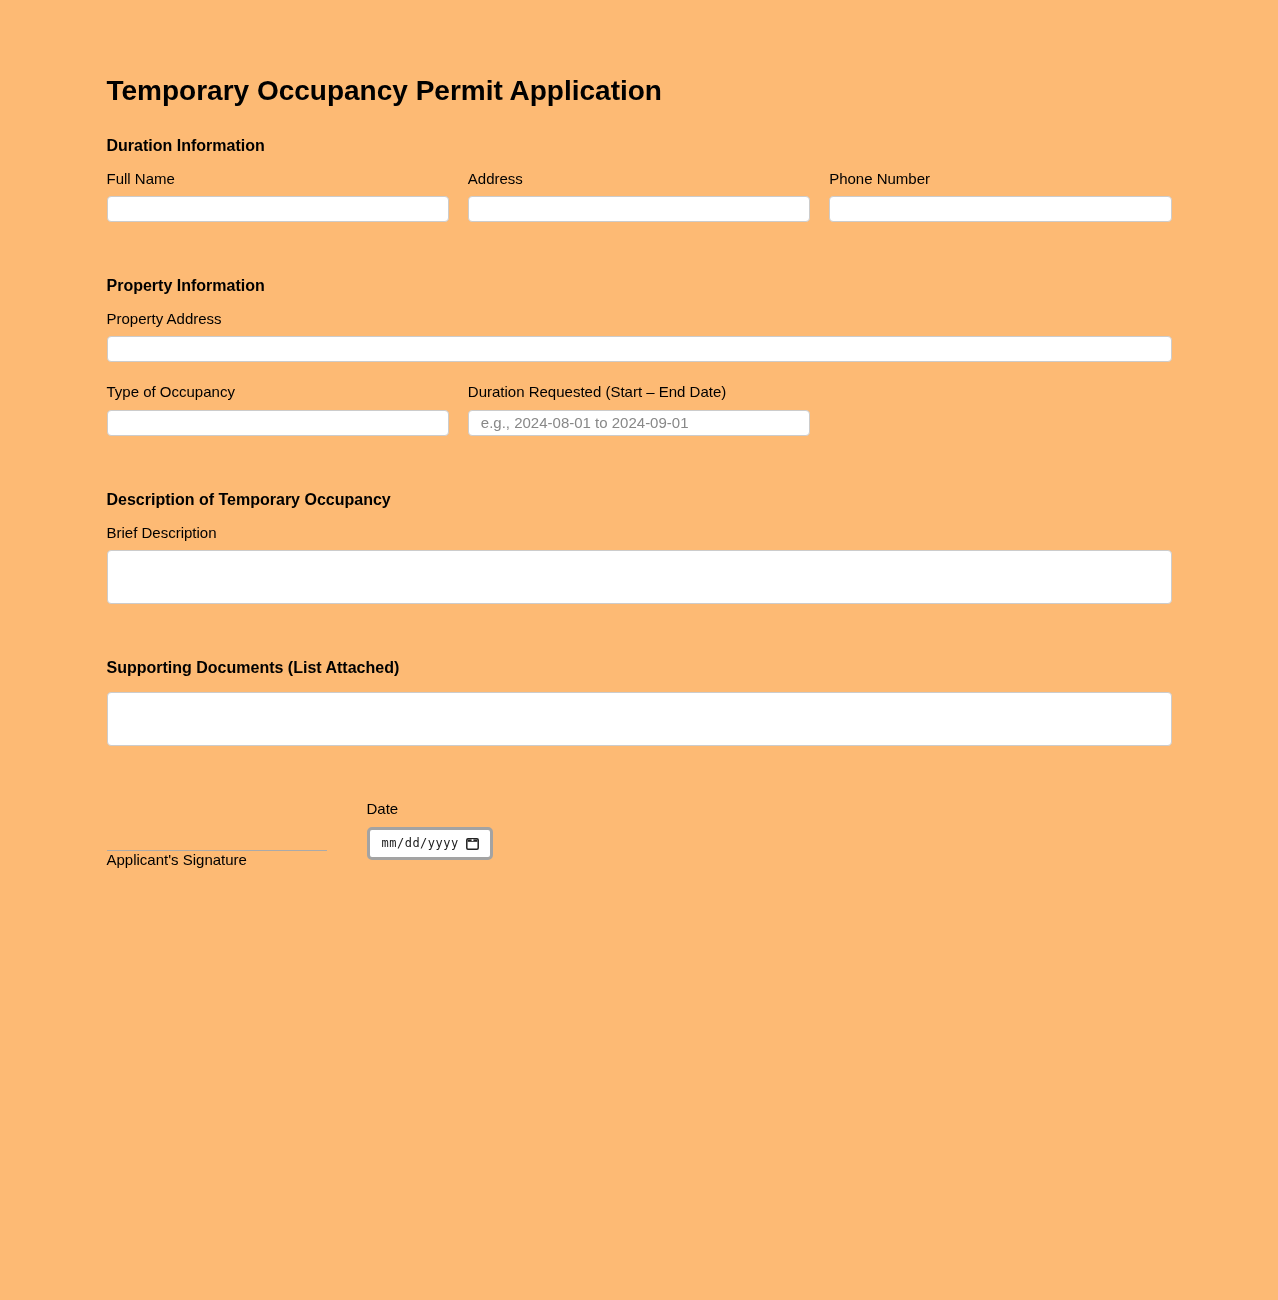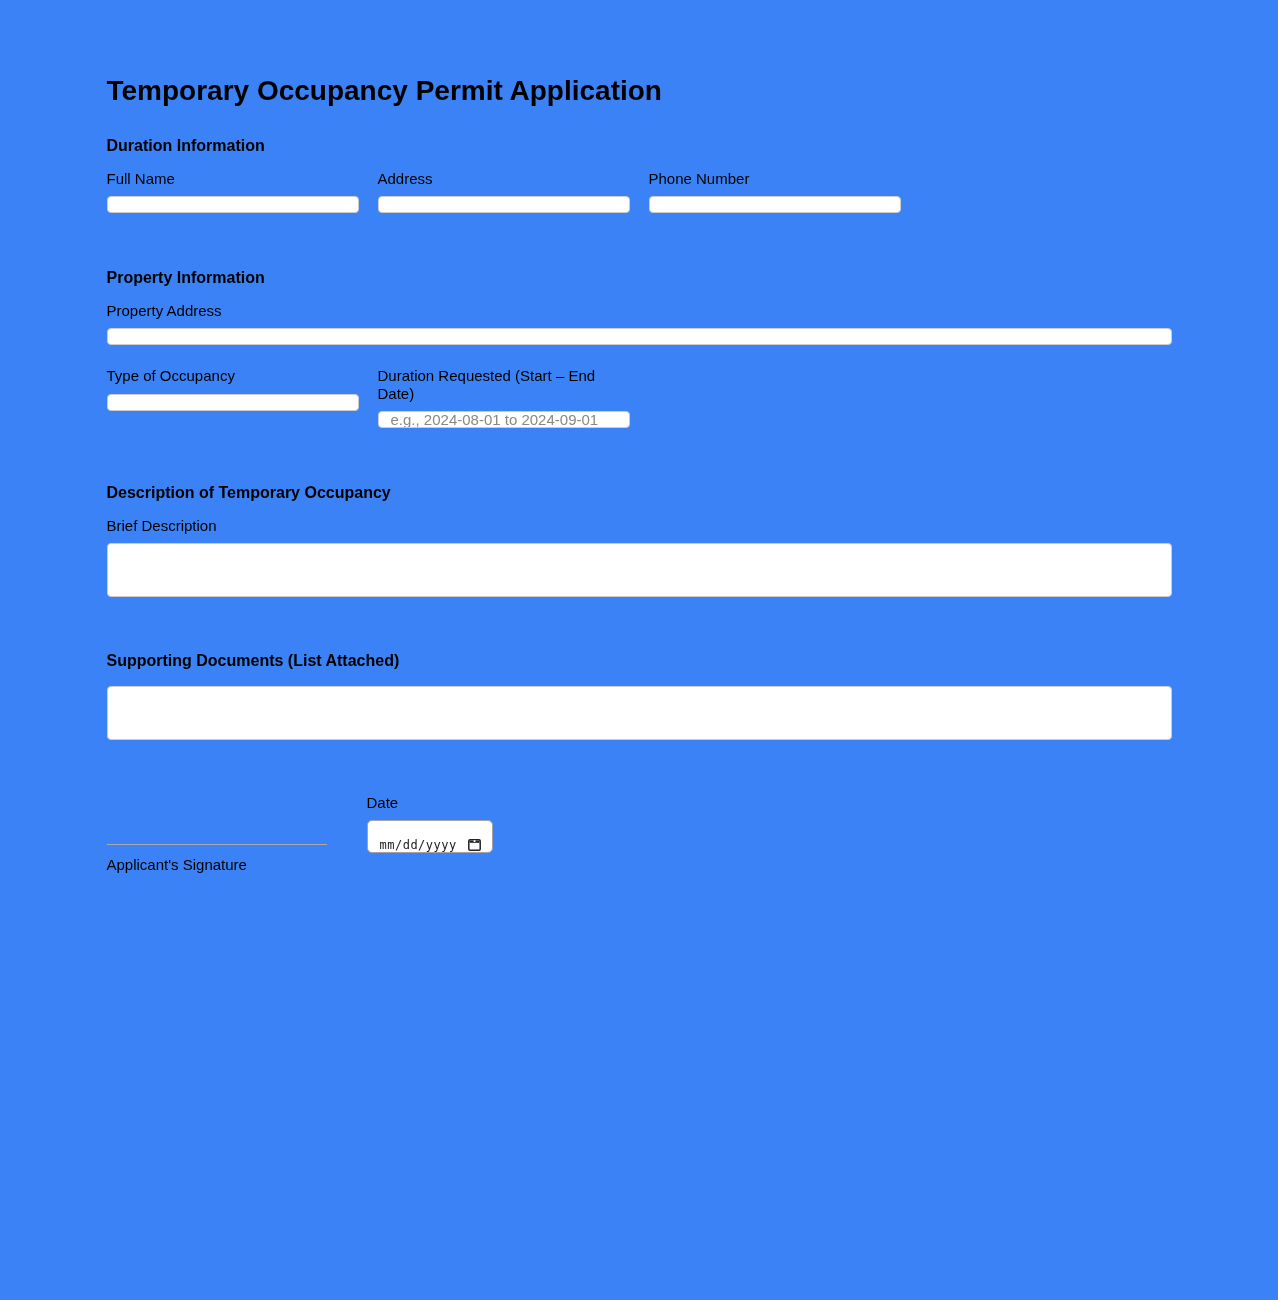--- a/index.html
+++ b/index.html
@@ -6,21 +6,21 @@
   html, body {
     margin: 0;
     padding: 0;
     background: #ffffff;
     font-family: "Liberation Sans", sans-serif;
     color: #000000;
   }
   .page {
     width: 1278px;
     min-height: 1300px;
-    background: #3b82f6;
+    background: #fdba74;
   }
   .container {
     width: 1065px;
     margin: 0 auto;
     padding-top: 74px;
   }
   h1.title {
     font-size: 28px;
     line-height: 1.2;
     font-weight: bold;
@@ -29,35 +29,35 @@
   .section { margin-top: 54px; }
   .section.first { margin-top: 0; }
   h3.section-heading {
     font-size: 16px;
     font-weight: bold;
     margin: 0 0 15px 0;
     line-height: 1.2;
   }
   .fields-grid {
     display: grid;
-    grid-template-columns: 1fr 1fr 1fr 1fr;
+    grid-template-columns: 1fr 1fr 1fr;
     column-gap: 19px;
     row-gap: 21px;
   }
   .field { display: block; }
   .field-label {
     display: block;
     font-size: 15px;
     line-height: 1.15;
     margin-bottom: 9px;
     color: #000000;
   }
   .text-input {
     width: 100%;
-    height: 17px;
+    height: 26px;
     border: 1px solid #cccccc;
     border-radius: 4px;
     padding: 0 12px;
     font-family: "Liberation Sans", sans-serif;
     font-size: 15px;
     color: #000000;
     background: #ffffff;
     outline: none;
   }
   .text-input::placeholder { color: #888888; opacity: 1; }
@@ -92,36 +92,35 @@
     margin-right: 40px;
   }
   .signature-spacer { height: 50px; }
   .signature-line {
     border-bottom: 1px solid #aaaaaa;
     width: 100%;
     height: 0;
   }
   .signature-label {
     font-size: 15px;
-    margin-top: 11px;
   }
   .date-block { display: block; }
   .date-label {
     display: block;
     font-size: 15px;
     line-height: 1.15;
     margin-bottom: 9px;
   }
   .date-input {
     width: 126px;
     height: 33px;
-    border: 1px solid #a3a3a3;
+    border: 3px solid #a3a3a3;
     border-radius: 5px;
     display: flex;
-    align-items: flex-end;
+    align-items: center;
     justify-content: space-between;
     padding: 0 10px 0 12px;
     background: #ffffff;
     cursor: default;
   }
   .date-text {
     font-family: "DejaVu Sans Mono", monospace;
     font-size: 12px;
     letter-spacing: 0.5px;
     color: #1a1a1a;

